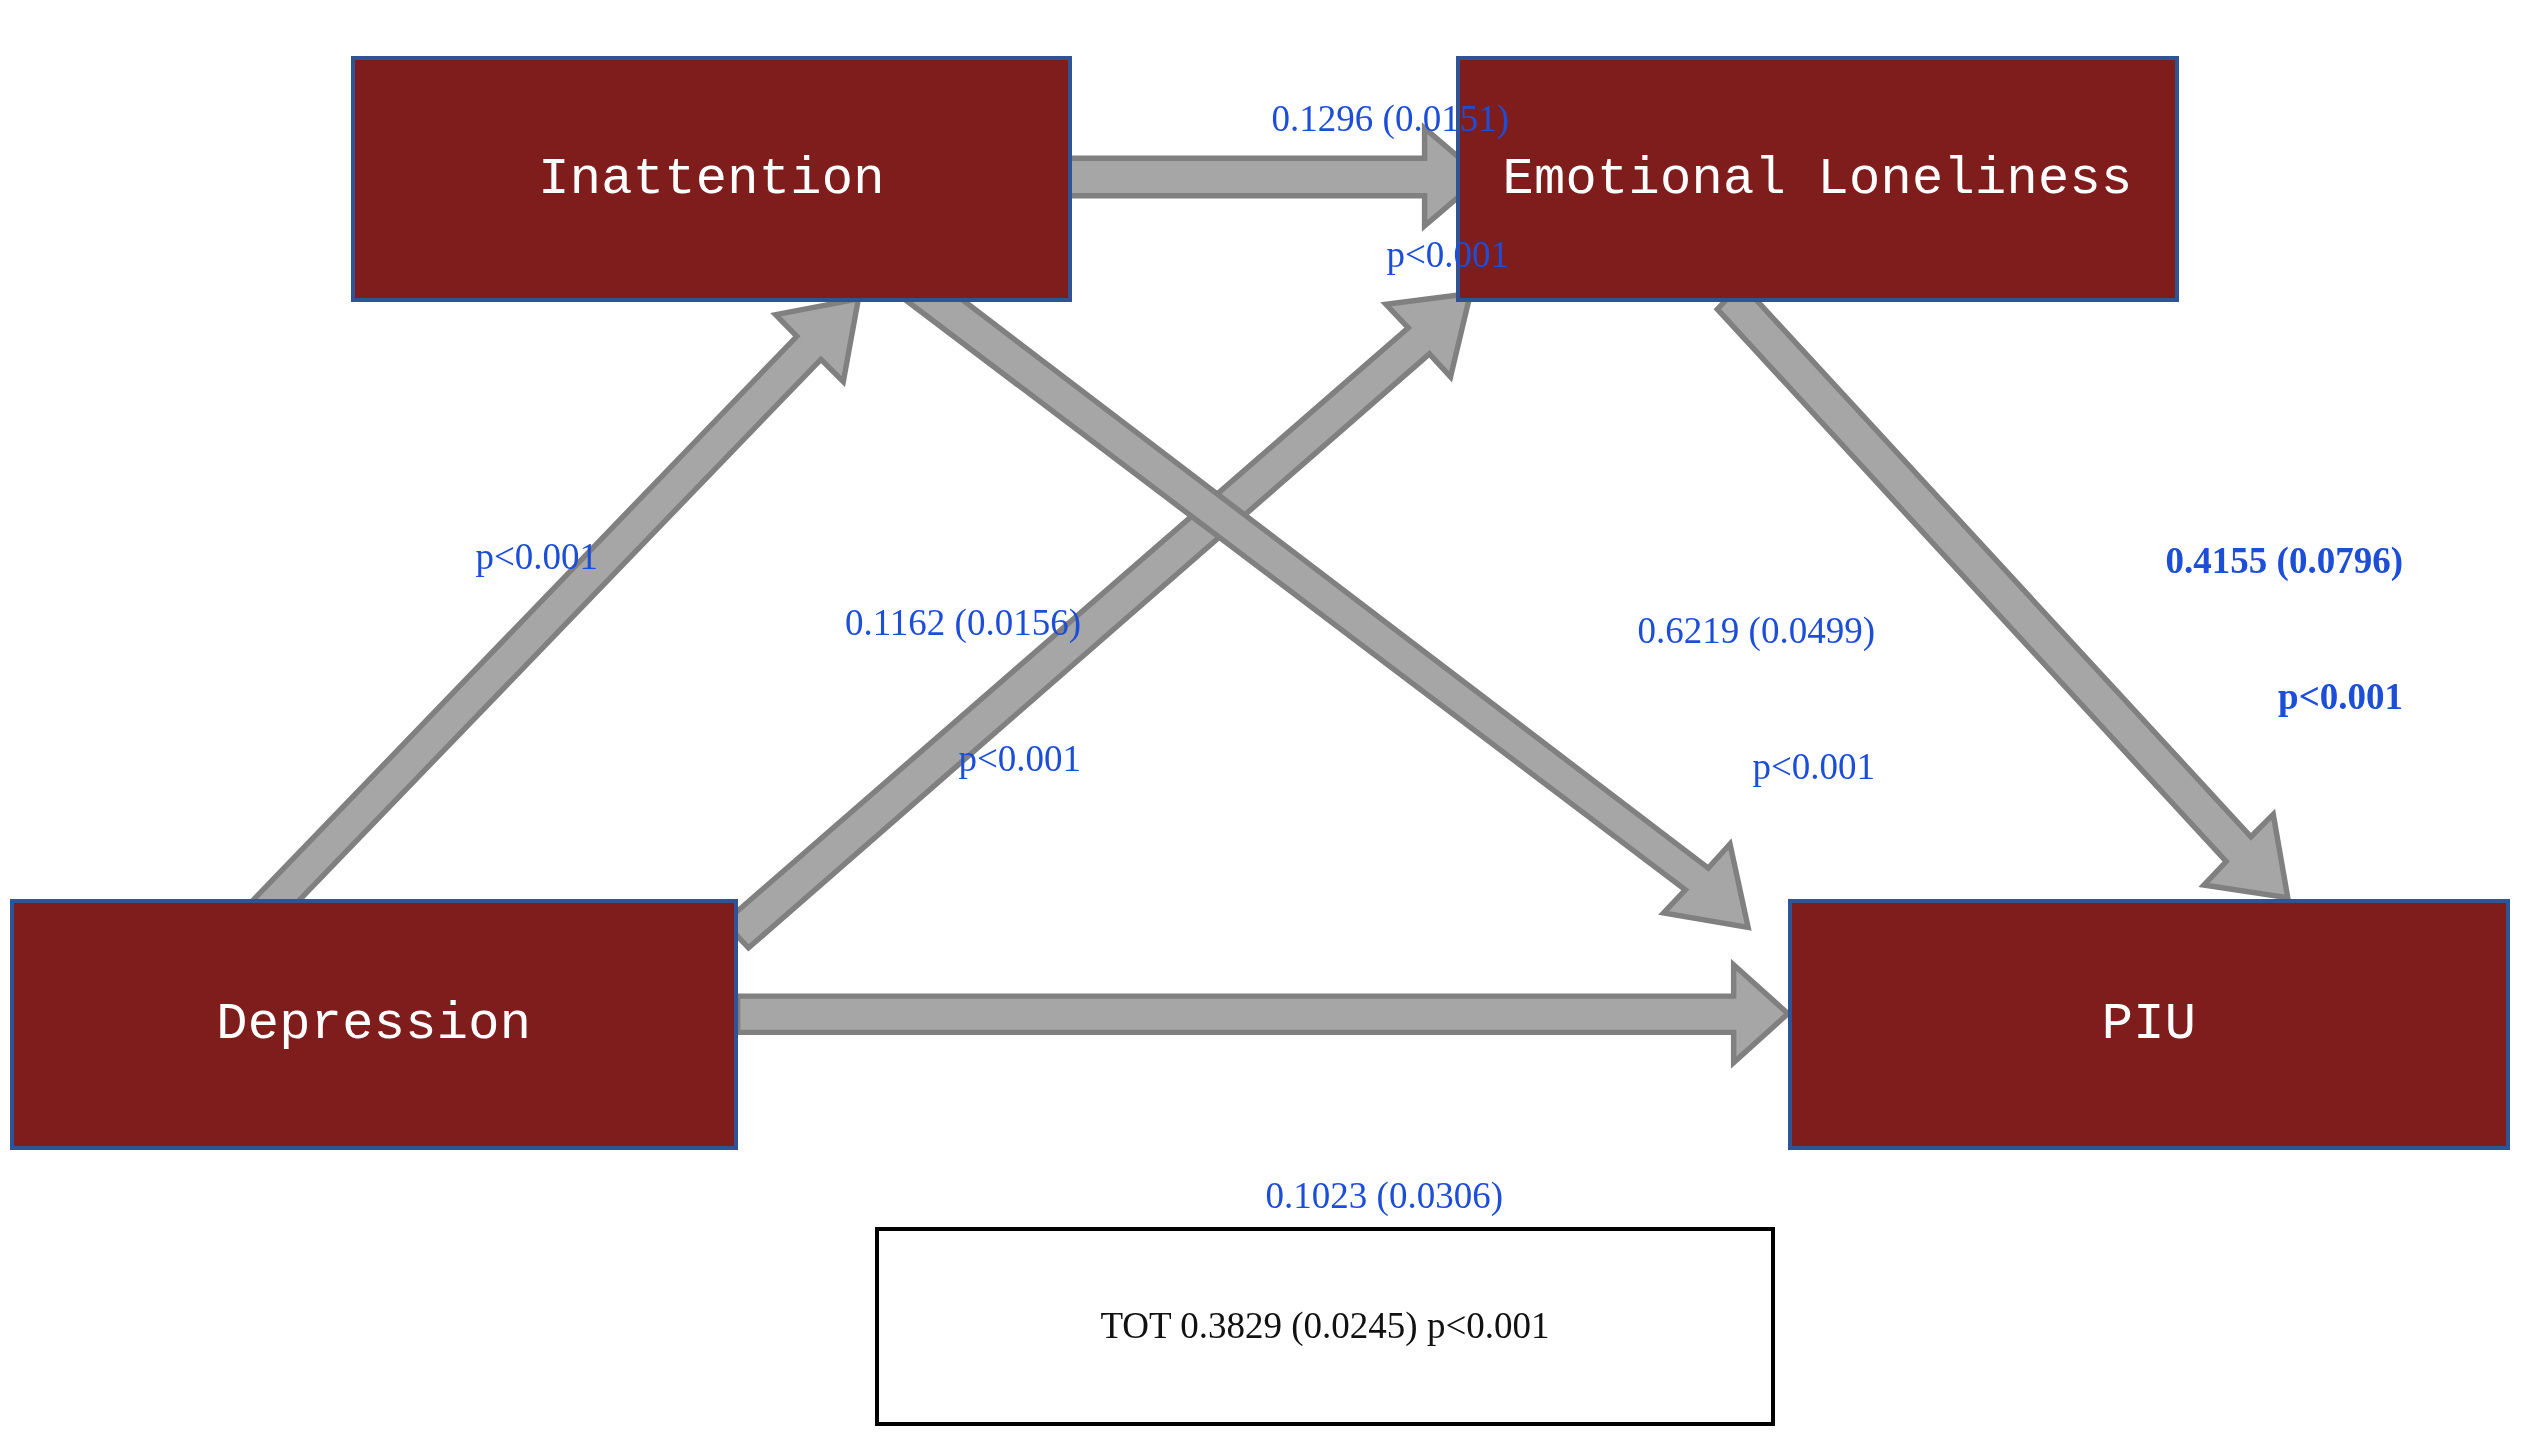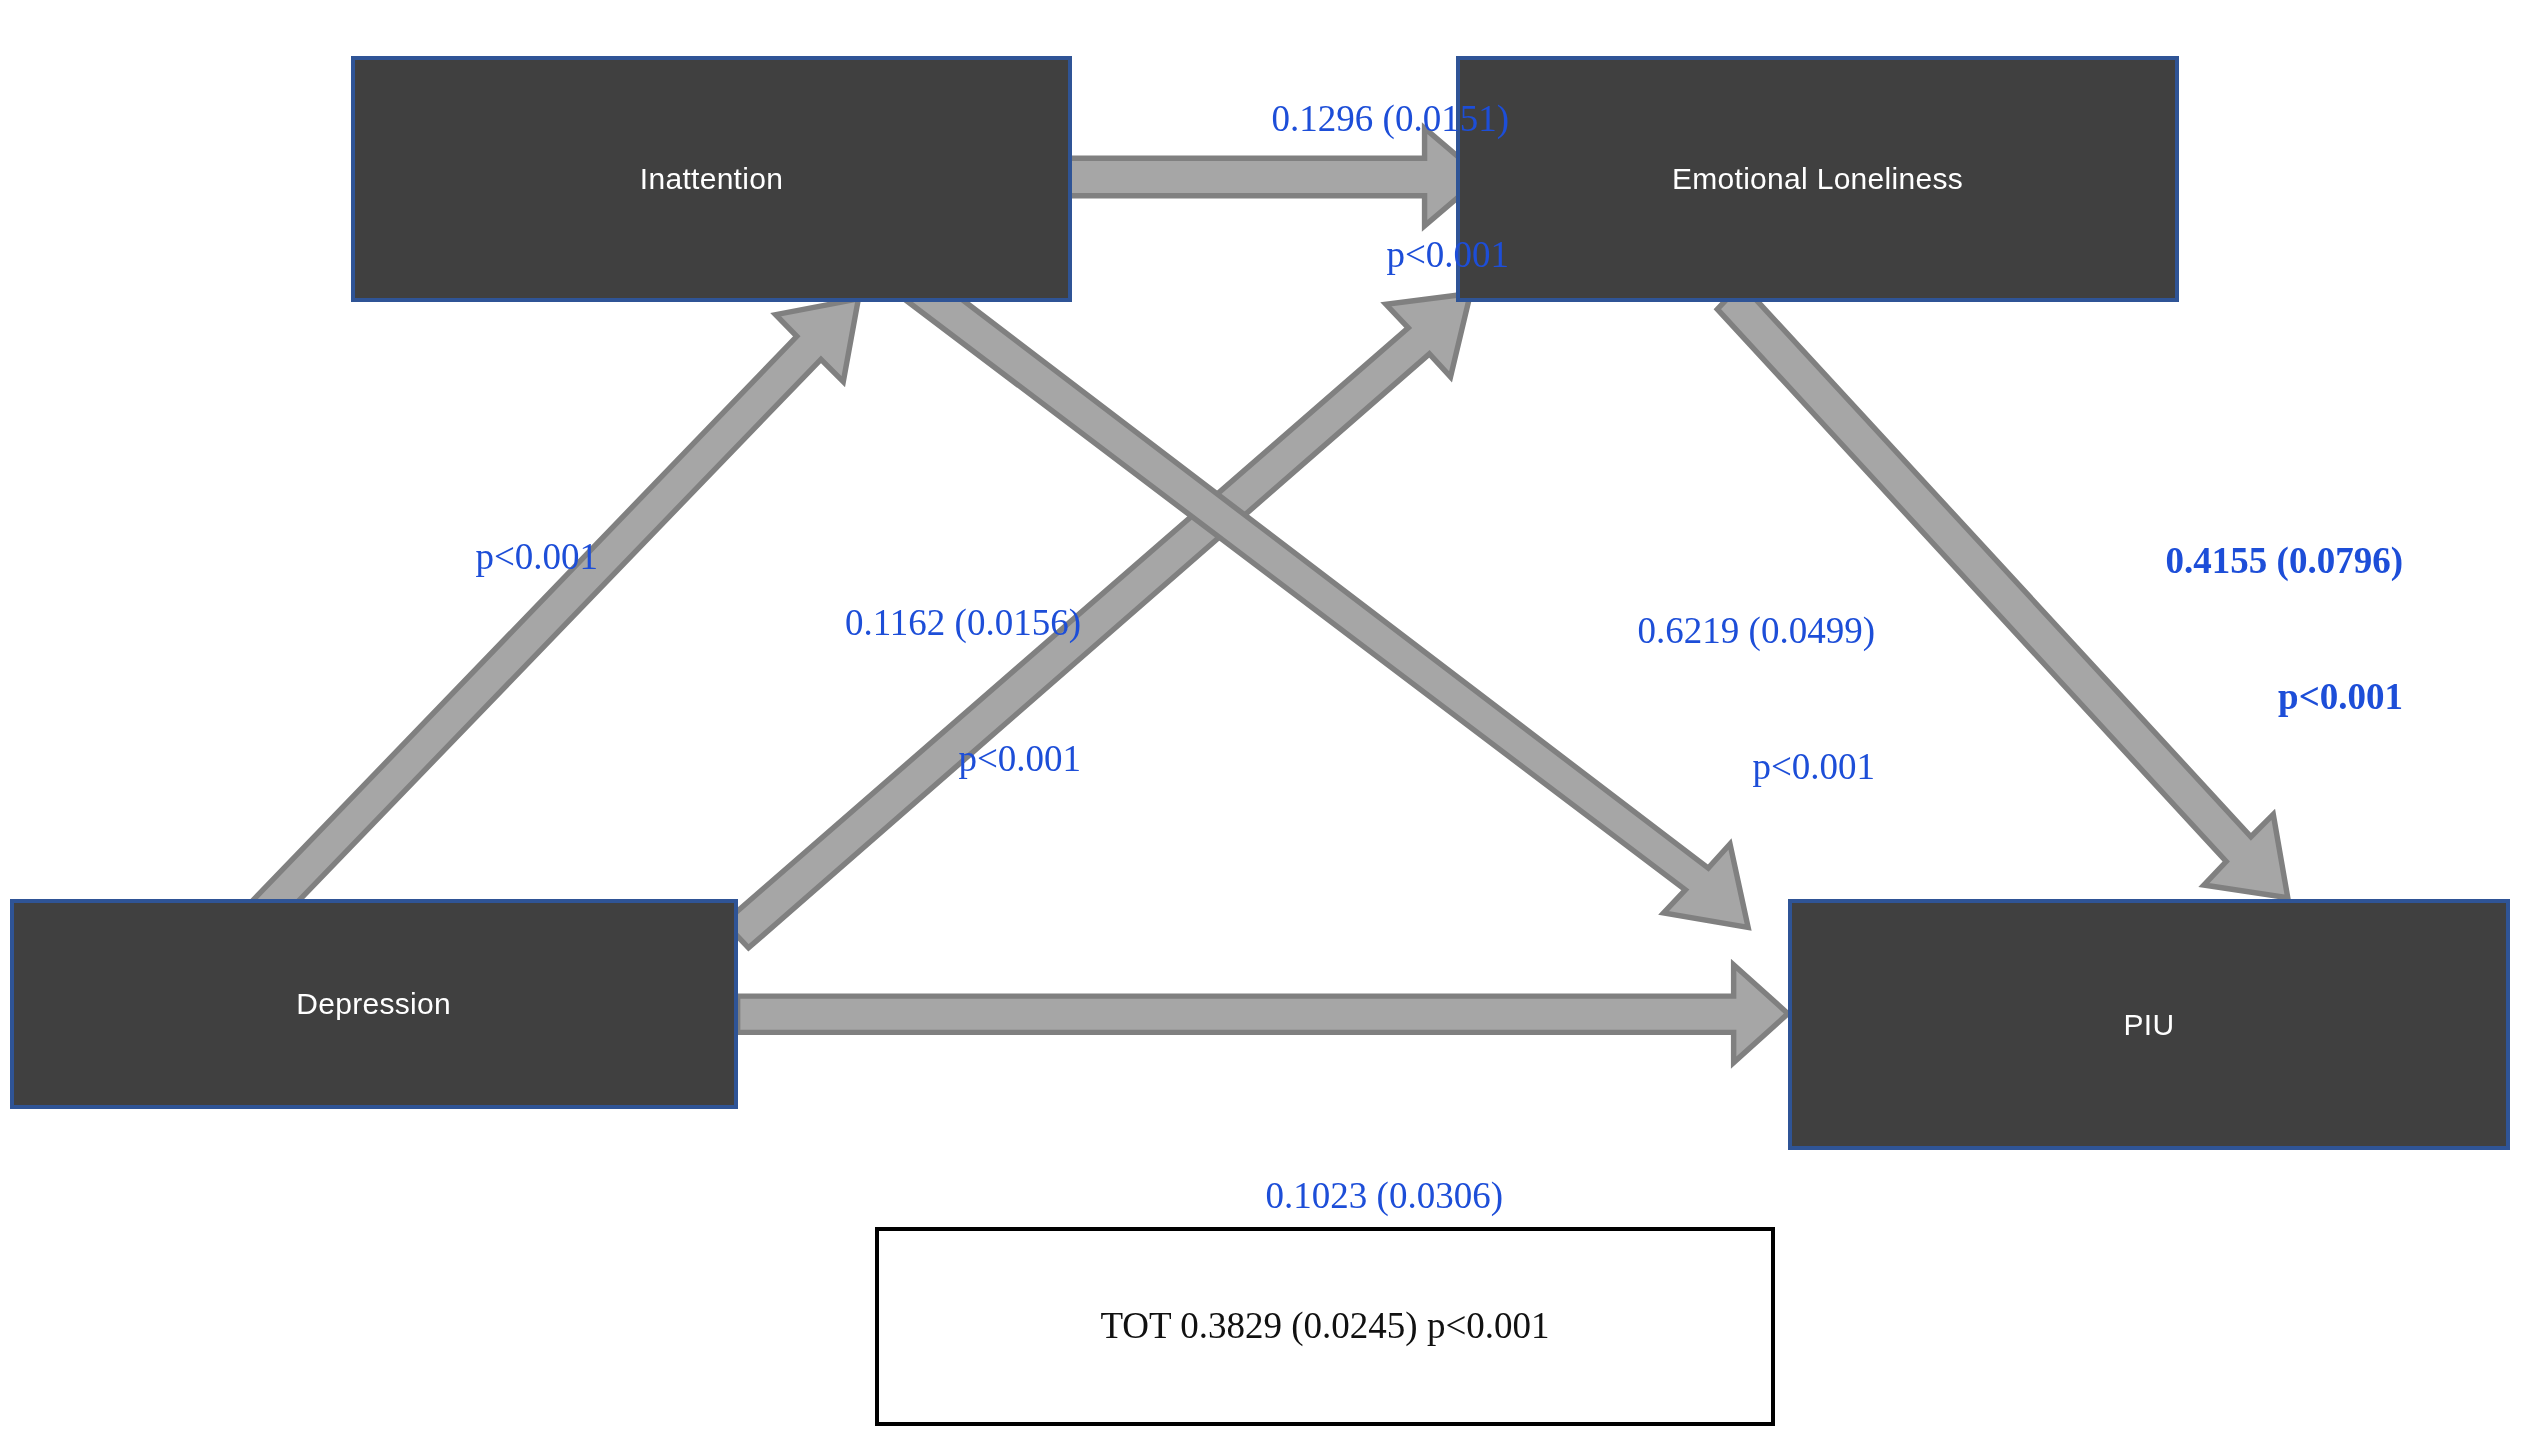--- a/index.html
+++ b/index.html
@@ -20,28 +20,28 @@
   svg#paths {
     position: absolute;
     left: 0;
     top: 0;
     width: 2525px;
     height: 1452px;
   }
   .node-box {
     position: absolute;
     box-sizing: border-box;
-    background: #404040;
+    background: #7f1d1d;
     border: 4.2px solid #2F5496;
     display: flex;
     align-items: center;
     justify-content: center;
     color: #ffffff;
-    font-size: 30px;
-    font-family: Liberation Sans, sans-serif;
+    font-size: 52px;
+    font-family: Liberation Mono, monospace;
     letter-spacing: 0.3px;
   }
   .edge-label {
     position: absolute;
     color: #1d4ed8;
     font-size: 37px;
     line-height: 1.22;
     font-family: "Liberation Serif", "DejaVu Serif", serif;
     text-align: right;
     white-space: pre;
@@ -90,21 +90,21 @@
   </svg>
 
   <div class="node-box" id="node-inattention" style="left:351px; top:56px; width:721px; height:246px;">
     <span>Inattention</span>
   </div>
 
   <div class="node-box" id="node-emotional-loneliness" style="left:1456px; top:56px; width:723px; height:246px;">
     <span>Emotional Loneliness</span>
   </div>
 
-  <div class="node-box" id="node-depression" style="left:9.7px; top:899px; width:728px; height:210px;">
+  <div class="node-box" id="node-depression" style="left:9.7px; top:899px; width:728px; height:251px;">
     <span>Depression</span>
   </div>
 
   <div class="node-box" id="node-piu" style="left:1788px; top:899px; width:722px; height:251px;">
     <span>PIU</span>
   </div>
 
   <div class="edge-label" style="left:1026px; top:6px; width:483px;">
     <span class="l1">0.1296 (0.0151)</span>
     <span class="l2">p&lt;0.001</span>

